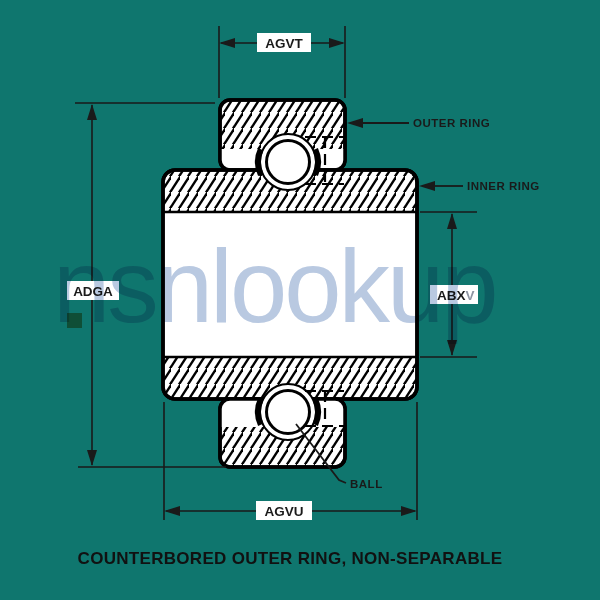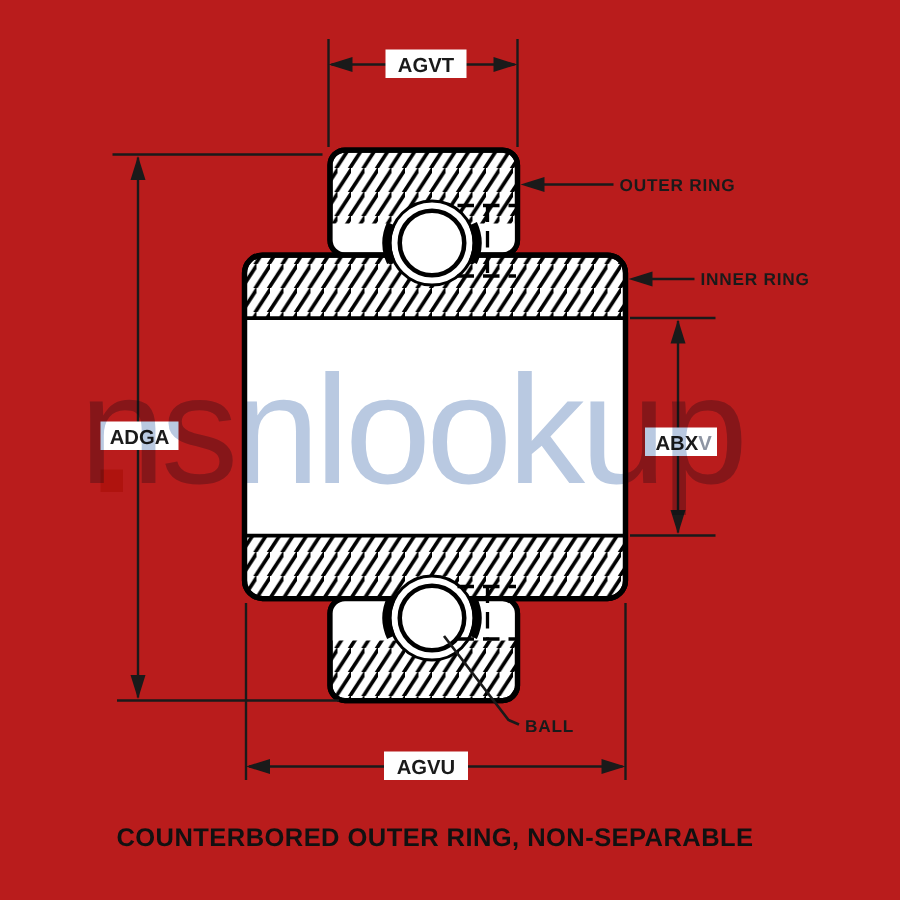--- a/index.html
+++ b/index.html
@@ -5,21 +5,21 @@
   html, body {
     margin: 0;
     padding: 0;
     background: #ffffff;
     font-family: "Liberation Sans", sans-serif;
   }
   #stage {
     position: relative;
     width: 600px;
     height: 600px;
-    background: #b91c1c;
+    background: #0f766e;
     overflow: hidden;
   }
   #drawing {
     position: absolute;
     left: 0;
     top: 0;
     z-index: 1;
   }
   #watermark {
     position: absolute;

